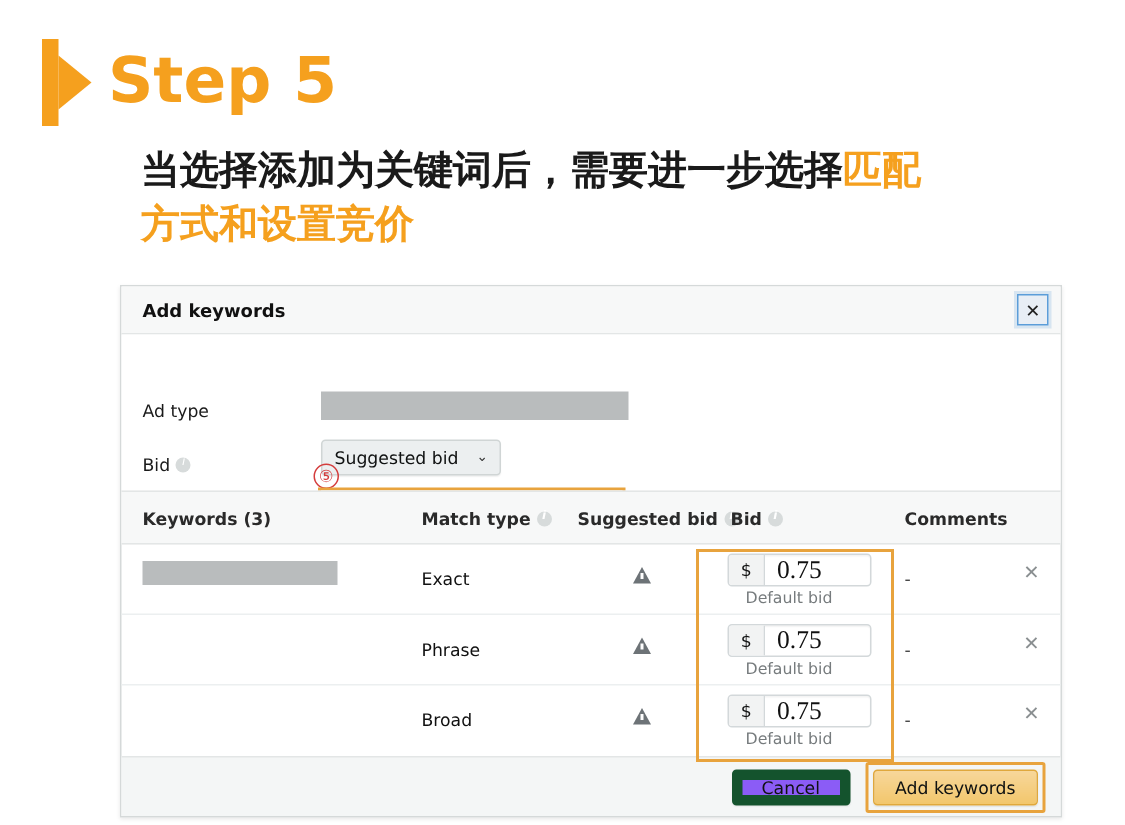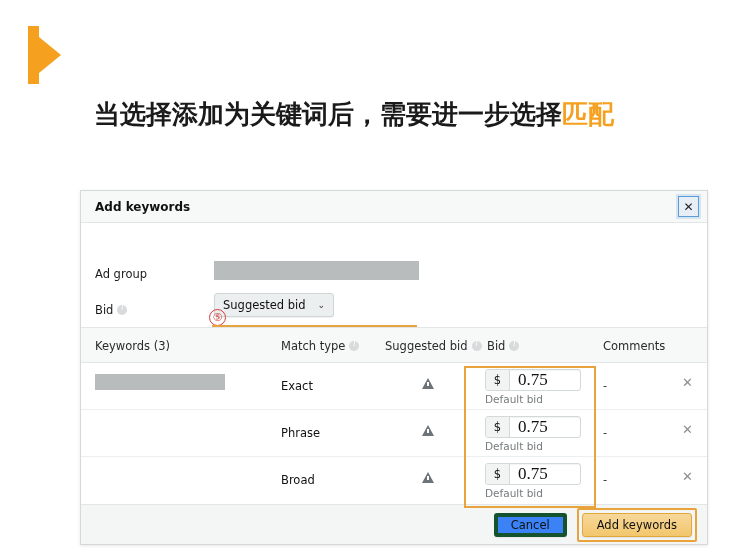--- a/index.html
+++ b/index.html
@@ -130,20 +130,21 @@
     color: #D43C3C; font-size: 11px; line-height: 15px; text-align: center;
     font-family: "DejaVu Sans", sans-serif;
   }
 
   
   .tbl { position: relative; }
   .tbl-head {
     height: 36px; background: #f7f8f8;
     border-top: 1px solid #e3e6e6; border-bottom: 1px solid #e3e6e6;
     position: relative;
+    font-weight: bold;
   }
   .th {
     position: absolute; top: 11px; font-size: 11.5px; color: #2a2a2a;
     font-family: "DejaVu Sans", sans-serif; white-space: nowrap;
   }
   .c-kw   { left: 14px; }
   .c-mt   { left: 200px; }
   .c-sb   { left: 304px; }
   .c-bid  { left: 406px; }
   .c-cm   { left: 522px; text-align: right; }
@@ -182,20 +183,21 @@
     font-size: 11.5px; color: #111; font-family: "DejaVu Sans", sans-serif;
     border-radius: 2px 0 0 2px;
   }
   .bid-value {
     flex: 1; display: flex; align-items: center; padding-left: 8px;
     font-size: 17px; color: #111; font-family: Liberation Serif, serif;
   }
   .bid-sub {
     margin-top: 2px; font-size: 10.5px; color: #767b7d;
     font-family: "DejaVu Sans", sans-serif;
+    margin-left: 12px;
   }
 
   .cm-val {
     position: absolute; left: 522px; top: 16px; font-size: 11.5px; color: #444;
     font-family: "DejaVu Sans", sans-serif;
   }
   .del-x {
     position: absolute; right: 14px; top: 13px; font-size: 13px; color: #8a8f91;
     font-family: "DejaVu Sans", sans-serif; line-height: 1;
   }
@@ -208,22 +210,22 @@
   }
 
   
   .dlg-footer {
     position: absolute; left: 0; bottom: 0; width: 100%; height: 40px;
     background: #f4f6f6; border-top: 1px solid #e3e6e6;
     display: flex; align-items: center; justify-content: flex-end;
     padding-right: 10px; gap: 10px;
   }
   .btn-cancel {
-    height: 24px; padding: 0 13px; border: 4px solid #14532d; border-radius: 3px;
-    background: #3b82f6; font-size: 11.5px; color: #0f1111;
+    height: 24px; padding: 0 13px; border: 7px solid #14532d; border-radius: 3px;
+    background: #8b5cf6; font-size: 11.5px; color: #0f1111;
     display: flex; align-items: center; font-family: "DejaVu Sans", sans-serif;
     box-shadow: 0 1px 1px rgba(0,0,0,0.05);
   }
   .btn-add-wrap {
     border: 2px solid #E8A33D; padding: 3px; border-radius: 2px;
     display: flex; align-items: center;
   }
   .btn-add {
     height: 24px; padding: 0 14px; border: 1px solid #e0a83c; border-radius: 3px;
     background: linear-gradient(#f7d79a, #f2c66c);
@@ -233,32 +235,33 @@
   }
 </style>
 </head>
 <body>
 
 <div class="slide-head">
   <div class="arrow-bullet">
     <div class="bar"></div>
       <div class="tri"></div>
   </div>
-  <div class="desc"><span>当选择添加为关键词后，需要进一步选择</span><span class="hl">匹配</span><br></div>
+  <div class="step-title">Step 5</div>
+  <div class="desc"><span>当选择添加为关键词后，需要进一步选择</span><span class="hl">匹配</span><br><span class="hl">方式和设置竞价</span></div>
 </div>
 
 <div class="dialog">
 
   <div class="dlg-header">
     <div class="dlg-title">Add keywords</div>
     <div class="close-btn">✕</div>
   </div>
 
   <div class="dlg-body">
-    <div class="field-label lbl-adgroup"><span>Ad group</span></div>
+    <div class="field-label lbl-adgroup"><span>Ad type</span></div>
     <div class="adgroup-input"></div>
 
     <div class="field-label lbl-bid"><span>Bid</span><span class="info-i"></span></div>
     <div class="bid-select">
       <span>Suggested bid</span>
       <span class="chev">⌄</span>
     </div>
 
     <div class="field-label lbl-match"><span>Match type</span><span class="info-i"></span></div>
 

